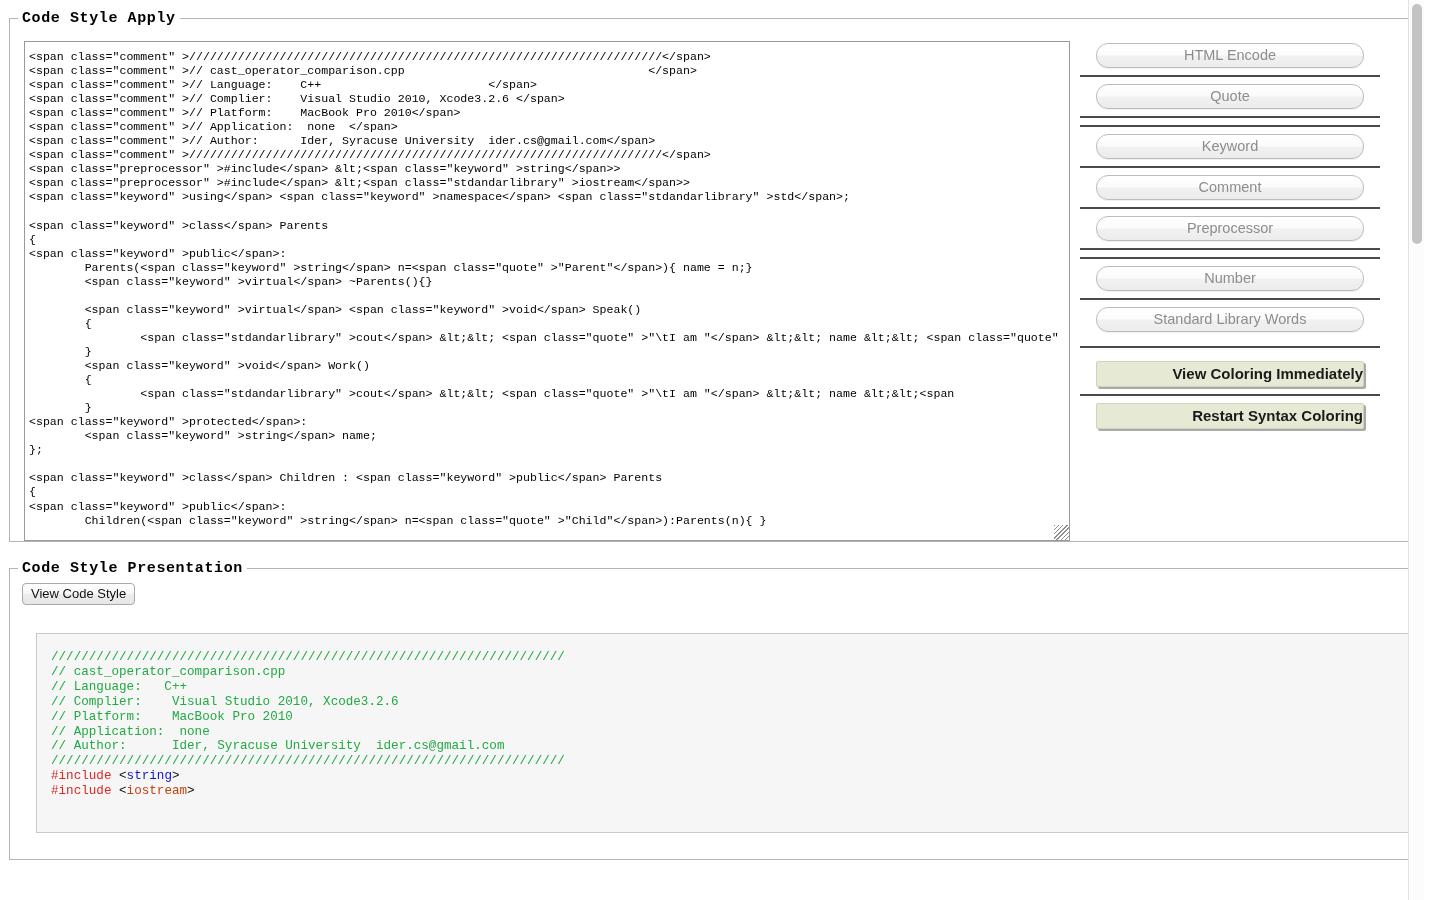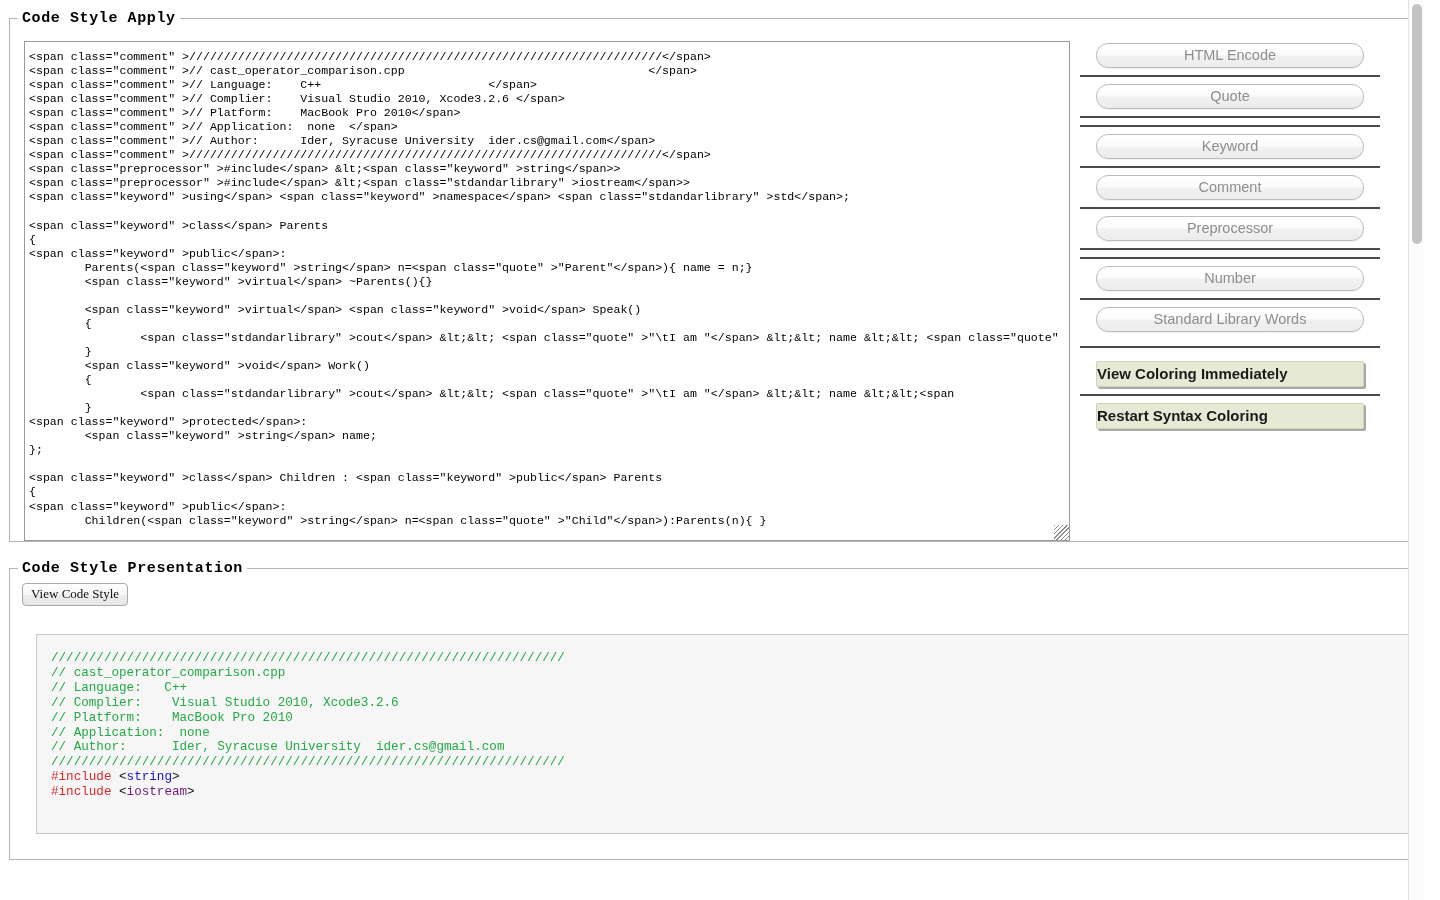--- a/index.html
+++ b/index.html
@@ -136,35 +136,35 @@
     width: 268px;
     height: 26px;
     margin: 0 auto;
     border: 1px solid #cfd3bb;
     border-radius: 2px;
     background: #e6ead4;
     color: #1a1a1a;
     font-family: "Liberation Sans", sans-serif;
     font-size: 15px;
     font-weight: bold;
-    text-align: left;
+    text-align: right;
     line-height: 24px;
     box-shadow: 2px 2px 0 #a9a9a9;
     cursor: pointer;
   }
 
   
   #present-panel { height: 300px; margin-top: 18px; }
   .present-inner { padding: 6px 12px 10px 12px; }
   .plain-btn {
     display: inline-block;
     border: 1px solid #a9a9a9;
     border-radius: 4px;
     background: linear-gradient(to bottom, #ffffff 0%, #f6f6f6 50%, #ededed 51%, #e6e6e6 100%);
-    font-family: Liberation Serif, serif;
+    font-family: Liberation Sans, sans-serif;
     font-size: 13px;
     color: #111;
     padding: 2px 8px 3px 8px;
     cursor: pointer;
   }
   .code-view {
     margin: 28px 0 0 14px;
     width: 1378px;
     min-height: 200px;
     border: 1px solid #c9c9c9;
@@ -173,21 +173,21 @@
     font-family: "Liberation Mono", "DejaVu Sans Mono", monospace;
     font-size: 12.6px;
     line-height: 14.9px;
     white-space: pre;
     overflow: hidden;
     color: #111;
   }
   .code-view .comment { color: #22aa44; }
   .code-view .preprocessor { color: #e02626; }
   .code-view .keyword { color: #1414cc; }
-  .code-view .stdlib { color: #701a75; }
+  .code-view .stdlib { color: #c2410c; }
 
   
   .page-scrollbar {
     position: absolute;
     top: 0; right: 0;
     width: 16px; height: 900px;
     background: #fcfcfc;
     border-left: 1px solid #e2e2e2;
   }
   .page-scrollbar .thumb {

